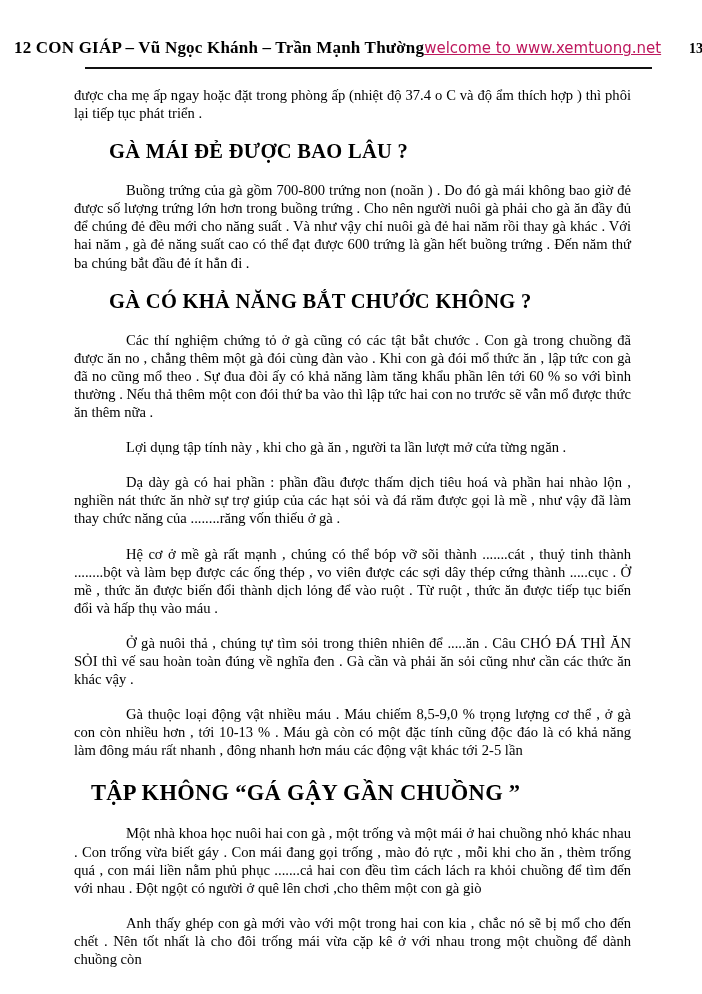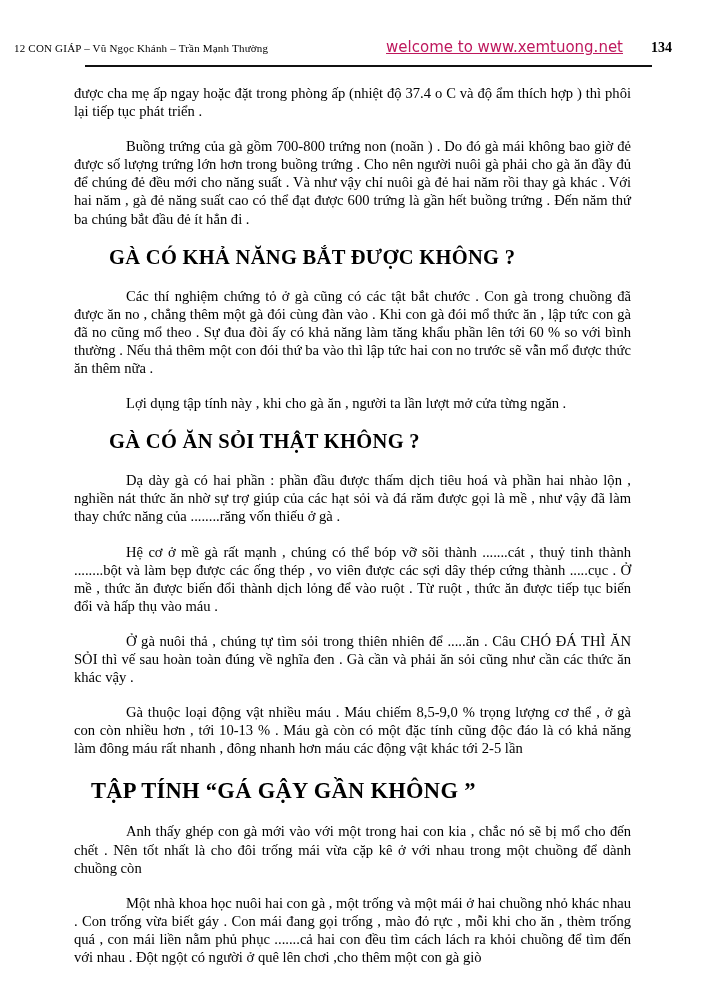--- a/index.html
+++ b/index.html
@@ -15,22 +15,22 @@
     color: #000000;
     overflow: hidden;
   }
   .header-row {
     display: flex;
     align-items: baseline;
     margin: 0 30px 0 14px;
     white-space: nowrap;
   }
   .book-title {
-    font-weight: normal;
-    font-size: 11px;
+    font-weight: bold;
+    font-size: 17px;
     letter-spacing: 0.2px;
   }
   .site-link {
     margin-left: auto;
     font-family: "DejaVu Sans", sans-serif;
     font-size: 15px;
     color: #be185d;
     text-decoration: underline;
     cursor: pointer;
   }
@@ -81,30 +81,30 @@
     <span class="site-link">welcome to www.xemtuong.net</span>
     <span class="page-num">134</span>
   </div>
 
   <hr class="header-rule">
 
   <div class="body-col">
 
     <p class="para no-indent">được cha mẹ ấp ngay hoặc đặt trong phòng ấp (nhiệt độ 37.4 o C và độ ẩm thích hợp ) thì phôi lại tiếp tục phát triển .</p>
 
+    <h2 class="sec-heading">GÀ MÁI ĐẺ ĐƯỢC BAO LÂU ?</h2>
     <p class="para">Buồng trứng của gà gồm 700-800 trứng non (noãn ) . Do đó gà mái không bao giờ đẻ được số lượng trứng lớn hơn trong buồng trứng . Cho nên người nuôi gà phải cho gà ăn đầy đủ để chúng đẻ đều mới cho năng suất . Và như vậy chỉ nuôi gà đẻ hai năm rồi thay gà khác . Với hai năm , gà đẻ năng suất cao có thể đạt được 600 trứng là gần hết buồng trứng . Đến năm thứ ba chúng bắt đầu đẻ ít hẳn đi .</p>
 
-    <h2 class="sec-heading">GÀ CÓ KHẢ NĂNG BẮT ĐƯỢC KHÔNG ?</h2>
+    <h2 class="sec-heading">GÀ CÓ KHẢ NĂNG BẮT CHƯỚC KHÔNG ?</h2>
     <p class="para">Các thí nghiệm chứng tỏ ở gà cũng có các tật bắt chước . Con gà trong chuồng đã được ăn no , chẳng thêm một gà đói cùng đàn vào  . Khi con gà đói mổ thức ăn , lập tức con gà đã no cũng mổ theo . Sự đua đòi ấy có khả năng làm tăng khẩu phần lên tới 60 % so với bình thường . Nếu thả thêm một con đói thứ ba vào thì lập tức hai con no trước sẽ vẫn mổ được thức ăn thêm nữa .</p>
     <p class="para">Lợi dụng tập tính này , khi cho gà ăn , người ta lần lượt mở cửa từng ngăn .</p>
 
-    <h2 class="sec-heading">GÀ CÓ ĂN SỎI THẬT KHÔNG ?</h2>
     <p class="para">Dạ dày gà có hai phần : phần đầu được thấm dịch tiêu hoá và phần hai nhào lộn , nghiền nát thức ăn nhờ sự trợ giúp của các hạt sỏi và đá răm được gọi là mề , như vậy đã làm thay chức năng của ........răng vốn thiếu ở gà .</p>
     <p class="para">Hệ cơ ở mề gà rất mạnh , chúng có thể bóp vỡ sõi thành .......cát , thuỷ tinh thành ........bột và làm bẹp được các ống thép , vo viên được các sợi dây thép cứng thành .....cục . Ở mề , thức ăn được biến đổi thành dịch lỏng để vào ruột . Từ ruột , thức ăn được tiếp tục biến đổi và hấp thụ vào máu .</p>
     <p class="para">Ở gà nuôi thả , chúng tự tìm sỏi trong thiên nhiên để .....ăn . Câu CHÓ ĐÁ THÌ ĂN SỎI thì vế sau hoàn toàn đúng về nghĩa đen . Gà cần và phải ăn sỏi cũng như cần các thức ăn khác vậy .</p>
     <p class="para">Gà thuộc loại động vật nhiều máu . Máu chiếm 8,5-9,0 % trọng lượng cơ thể , ở gà con còn nhiều hơn , tới 10-13 % . Máu gà còn có một đặc tính cũng độc đáo là có khả năng làm đông máu rất nhanh , đông nhanh hơn máu các động vật khác tới 2-5 lần</p>
 
-    <h2 class="sec-heading big">TẬP TÍNH “GÁ GẬY GẦN KHÔNG ”</h2>
+    <h2 class="sec-heading big">TẬP KHÔNG “GÁ GẬY GẦN CHUỒNG ”</h2>
+    <p class="para">Một nhà khoa học nuôi hai con gà , một trống và một mái ở hai chuồng nhỏ khác nhau . Con trống vừa biết gáy . Con mái đang gọi trống , mào đỏ rực , mỗi khi cho ăn , thèm trống quá , con mái liền nằm phủ phục .......cả hai con đều tìm cách lách ra khỏi chuồng để tìm đến với nhau . Đột ngột có người ở quê lên chơi ,cho thêm một con gà giò</p>
     <p class="para">Anh thấy ghép con gà mới vào với một trong hai con kia , chắc nó sẽ bị mổ cho đến chết . Nên tốt nhất là cho đôi trống mái vừa cặp kê ở với nhau trong một chuồng để dành chuồng còn</p>
-    <p class="para">Một nhà khoa học nuôi hai con gà , một trống và một mái ở hai chuồng nhỏ khác nhau . Con trống vừa biết gáy . Con mái đang gọi trống , mào đỏ rực , mỗi khi cho ăn , thèm trống quá , con mái liền nằm phủ phục .......cả hai con đều tìm cách lách ra khỏi chuồng để tìm đến với nhau . Đột ngột có người ở quê lên chơi ,cho thêm một con gà giò</p>
 
   </div>
 </div>
 
 </body></html>

